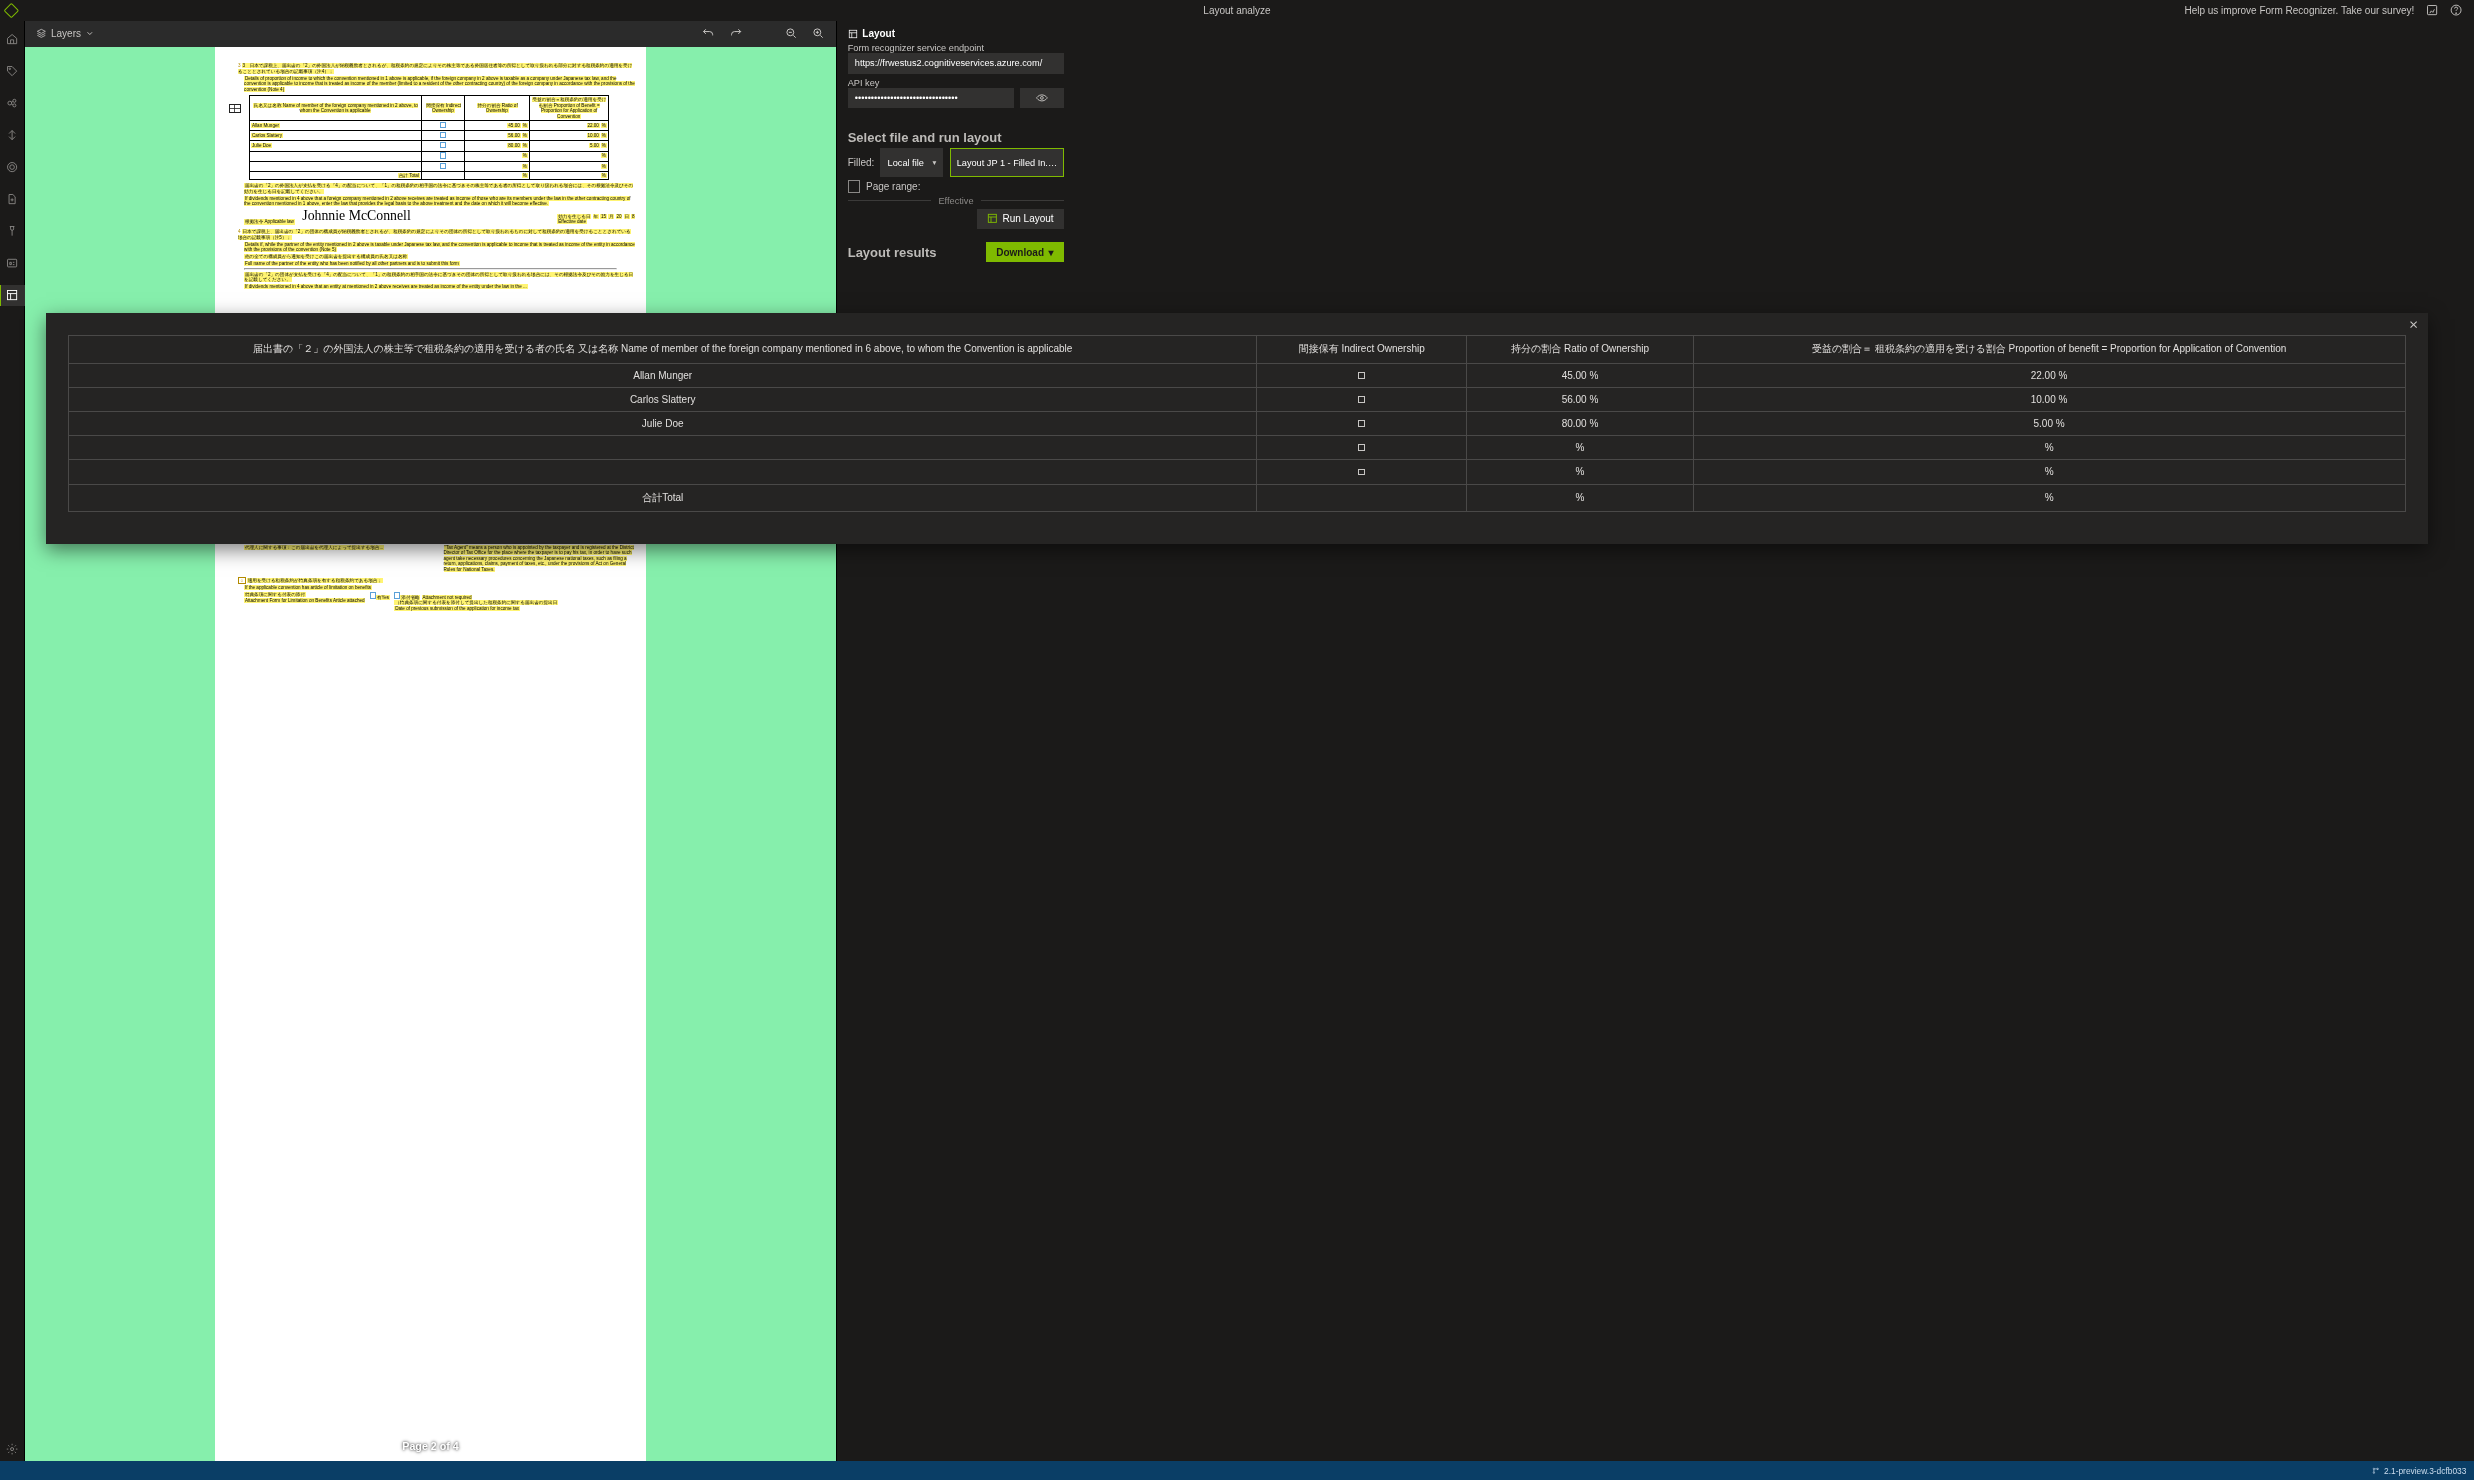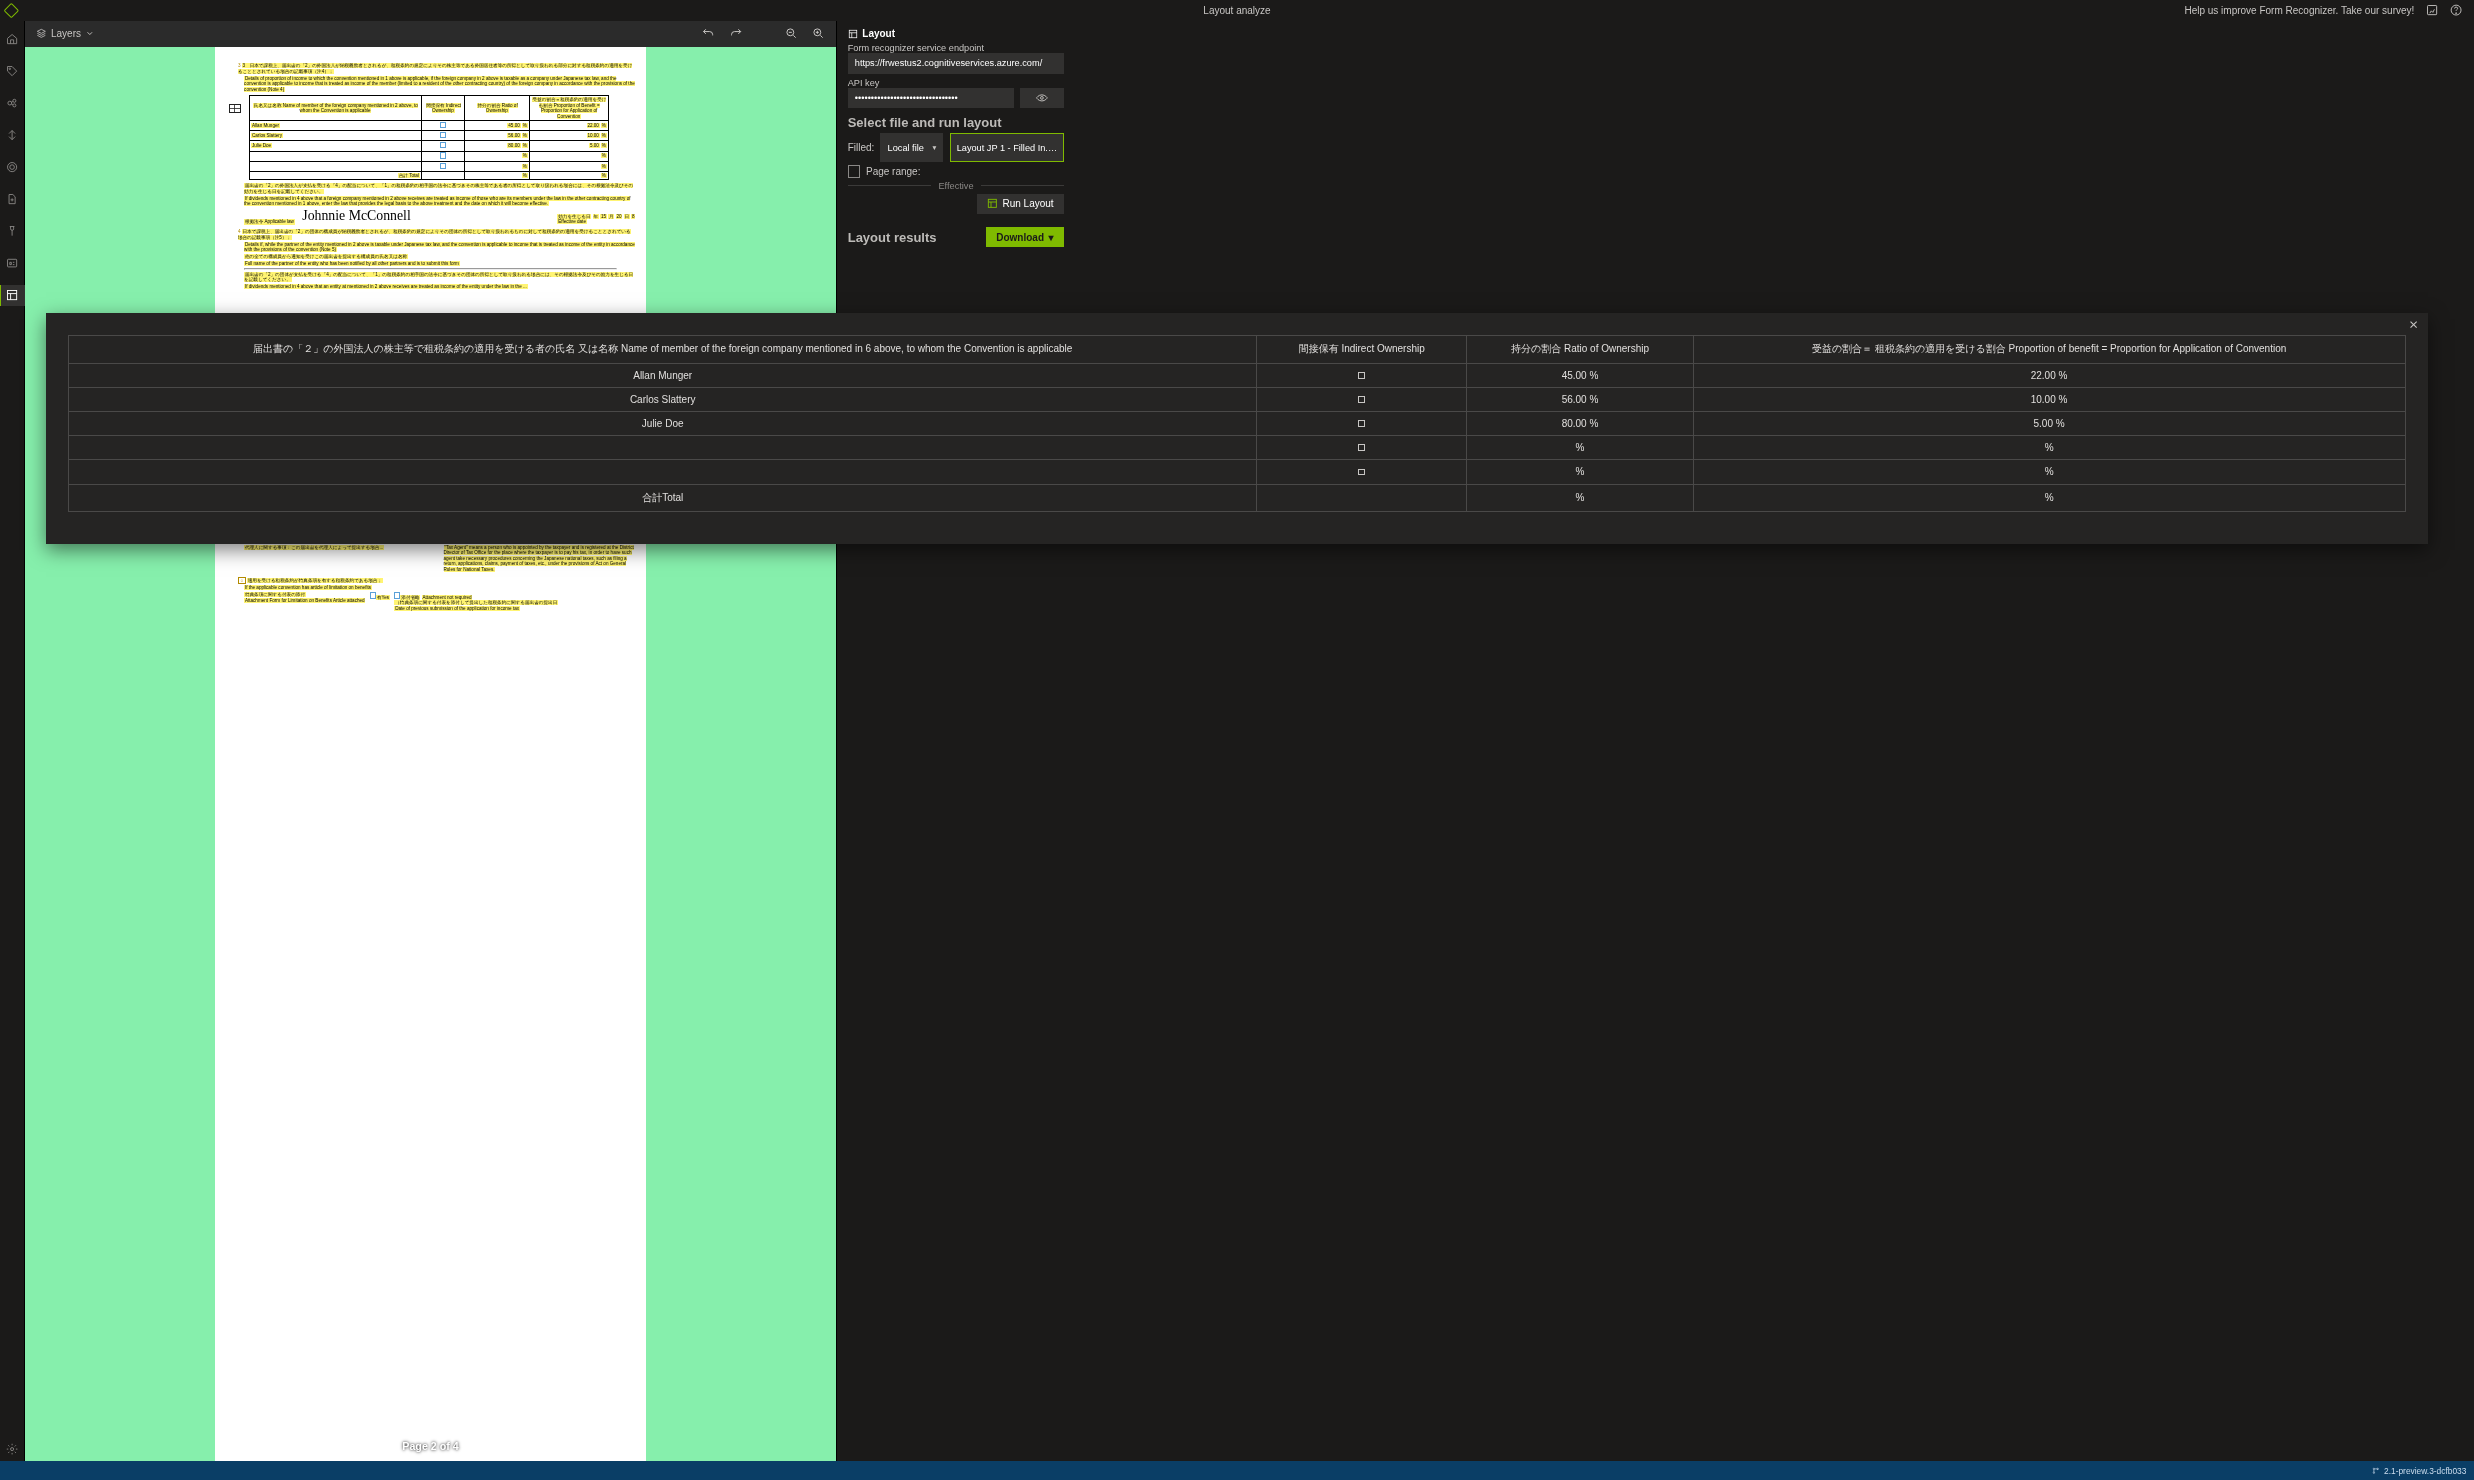--- a/index.html
+++ b/index.html
@@ -93,21 +93,21 @@
     border-left:0.8px solid #000;
   }
   .props h4 { font-size:10px; font-weight:600; color:#fff; display:flex; align-items:center; gap:4.6px; }
   .props label { font-size:9.2px; color:#c8c6c4; }
   .props input[type=text], .props input[type=password] {
     width:100%; height:20.6px; background:#323130; border:0.8px solid #323130;
     color:#fff; padding:0 6.1px; font-size:9.2px;
   }
   .row { display:flex; align-items:center; gap:6.1px; }
   .eye-btn { width:44px; height:20.6px; background:#323130; display:flex; align-items:center; justify-content:center; cursor:pointer; }
-  .section-title { font-size:13px; font-weight:600; color:#bdbbb8; margin-top:4px; }
+  .section-title { font-size:13px; font-weight:600; color:#bdbbb8; margin-top:19px; }
   .combo {
     height:29px; background:#323130; border:0.8px solid #323130; color:#fff;
     display:flex; align-items:center; justify-content:space-between; padding:0 6.1px; font-size:9.2px;
     cursor:pointer; min-width:0;
   }
   .combo.accent { border:0.8px solid #7fba00; }
   .combo .chev { font-size:7.6px; color:#c8c6c4; }
   .chkbox { width:12.2px; height:12.2px; border:0.8px solid #8a8886; display:inline-block; }
   .analysis-rule {
     display:flex; align-items:center; gap:7.6px; color:#8a8886; font-size:9.2px;

